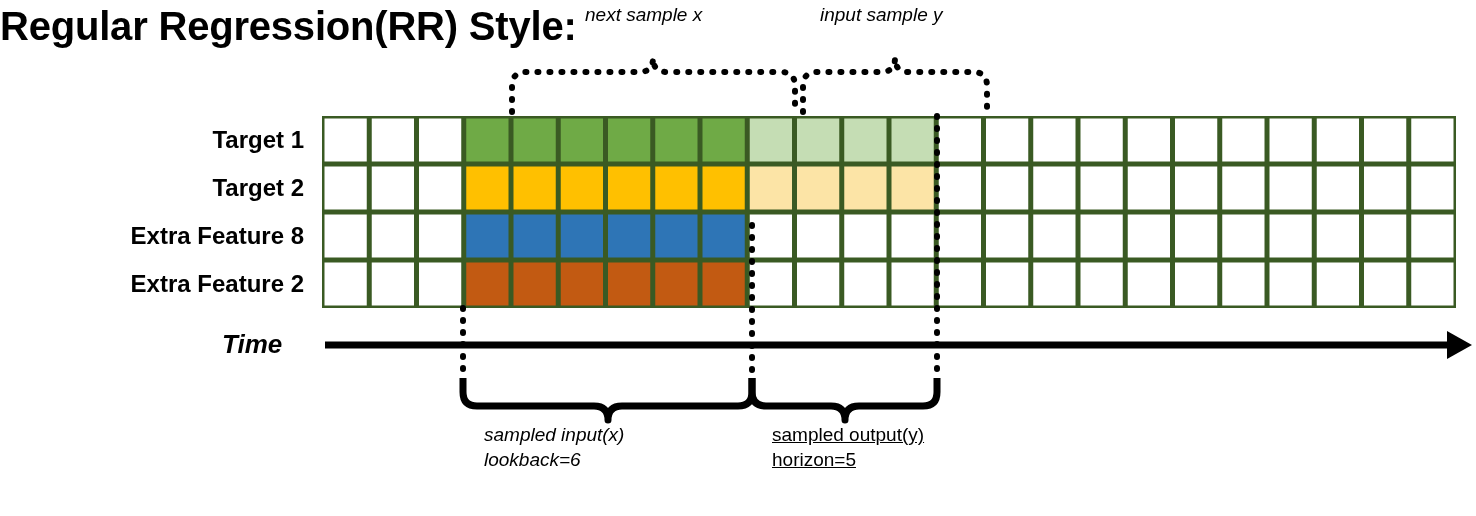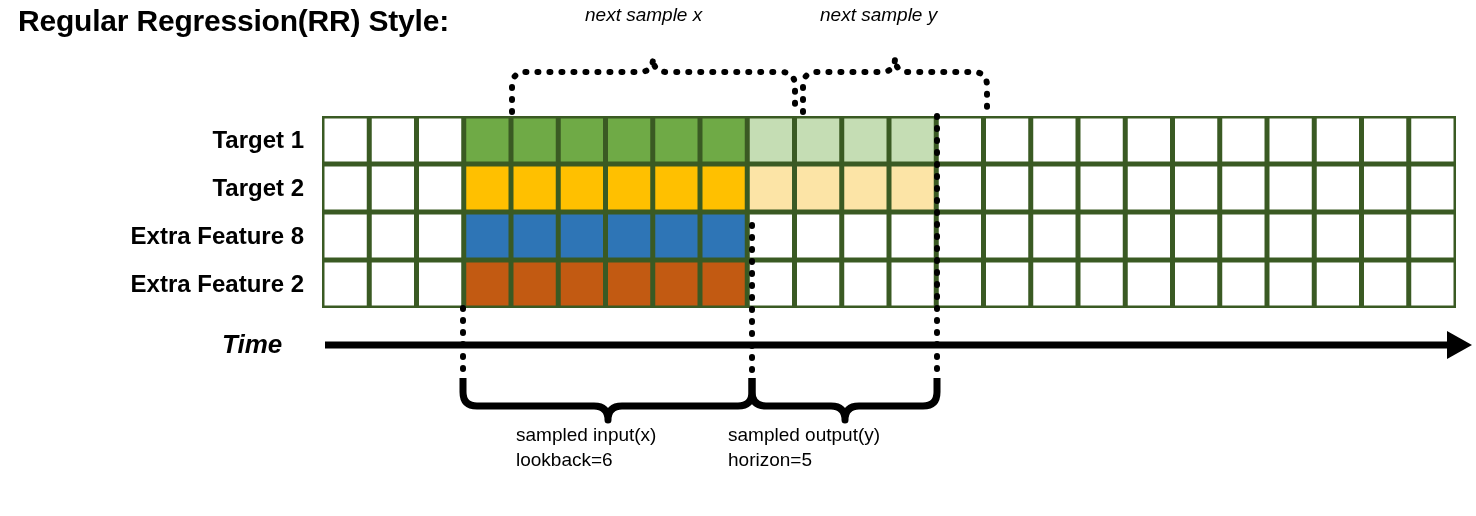--- a/index.html
+++ b/index.html
@@ -1,49 +1,49 @@
 <!DOCTYPE html>
 <html><head>
 <meta charset="utf-8">
 <style>
   html,body{margin:0;padding:0;background:#fff;}
   body{width:1476px;height:516px;position:relative;overflow:hidden;
        font-family:"Liberation Sans",sans-serif;color:#000;}
   #stage{position:absolute;left:0;top:0;width:1476px;height:516px;}
 
-  .title{position:absolute;left:18px;top:4px;font-size:30px;font-weight:700;
+  .title{position:absolute;left:0;top:4px;font-size:40px;font-weight:700;
          letter-spacing:-.2px;white-space:nowrap;}
 
   .anno{position:absolute;font-size:19px;font-style:italic;white-space:nowrap;}
   #anno-x{left:585px;top:4px;}
   #anno-y{left:820px;top:4px;}
 
   .rowlabel{position:absolute;right:0;font-size:24px;font-weight:700;
             white-space:nowrap;line-height:1;}
 
   #labelcol{position:absolute;left:0px;top:116px;width:312px;height:192px;}
   #labelcol .rowlabel{right:8px;}
 
   .timelabel{position:absolute;left:222px;top:329px;font-size:26px;font-weight:700;font-style:italic;}
 
   .cap{position:absolute;font-size:19px;line-height:25px;white-space:nowrap;}
-  #cap-in{left:516px;top:422px;}
-  #cap-out{left:728px;top:422px;}
+  #cap-in{left:484px;top:422px;font-style:italic;}
+  #cap-out{left:772px;top:422px;text-decoration:underline;}
 
   svg{position:absolute;left:0;top:0;overflow:visible;}
 </style>
 </head>
 <body>
 
 <div id="stage">
 
   <div class="title">Regular Regression(RR) Style:</div>
 
   <div class="anno" id="anno-x">next sample x</div>
-  <div class="anno" id="anno-y">next sample y</div>
+  <div class="anno" id="anno-y">input sample y</div>
 
   <div id="labelcol">
     <div class="rowlabel" style="top:12px">Target 1</div>
     <div class="rowlabel" style="top:60px">Target 2</div>
     <div class="rowlabel" style="top:108px">Extra Feature 8</div>
     <div class="rowlabel" style="top:156px">Extra Feature 2</div>
   </div>
 
   <svg id="grid-svg" width="1476" height="516">
       <rect x="322" y="116" width="1134" height="192" fill="#3A5A23"></rect>

